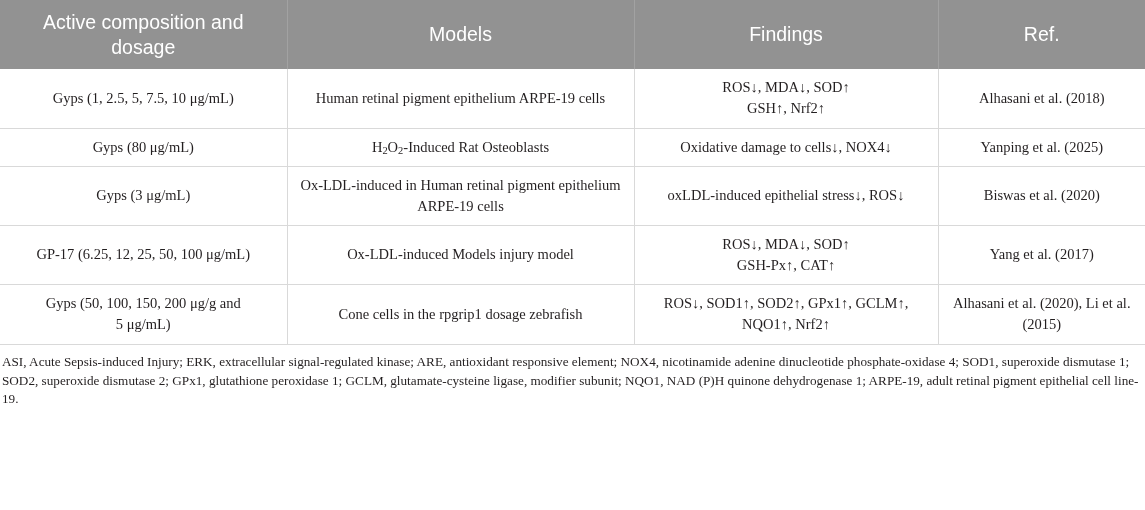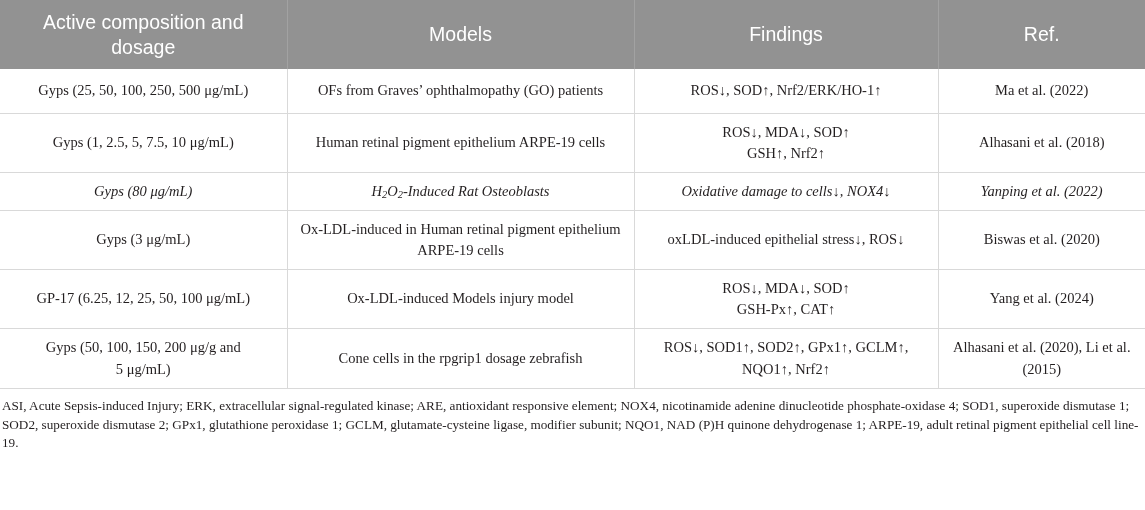--- a/index.html
+++ b/index.html
@@ -54,21 +54,21 @@
     border-bottom: 1px solid #d9d9d9;
     border-right: 1px solid #d9d9d9;
     box-sizing: border-box;
   }
   tbody td:last-child { border-right: none; }
   tbody tr:last-child td { border-bottom: 1px solid #d9d9d9; }
 
   tbody tr.r1 td { height: 44px; }
   tbody tr.r2 td { height: 59px; }
   tbody tr.r3 td { height: 58px; }
-  tbody tr.r4 td { height: 35px; font-style: italic; }
+  tbody tr.r4 td { height: 35px; }
   tbody tr.r5 td { height: 57px; }
   tbody tr.r6 td { height: 59px; }
   tbody tr.r7 td { height: 60px; }
 
   .footnote {
     font-family: "Liberation Serif", serif;
     font-size: 13.2px;
     line-height: 1.42;
     color: #231f20;
     padding: 8px 2px 0 2px;
@@ -91,63 +91,57 @@
     <thead>
       <tr>
         <th>Active composition and dosage</th>
         <th>Models</th>
         <th>Findings</th>
         <th>Ref.</th>
       </tr>
     </thead>
     <tbody>
 
-      <tr class="r1">
-        <td>Gyps (25, 50, 100, 250, 500 μg/mL)</td>
-        <td>OFs from Graves’ ophthalmopathy (GO) patients</td>
-        <td>ROS↓, SOD↑, Nrf2/ERK/HO-1↑</td>
-        <td>Ma et al. (2022)</td>
-      </tr>
 
       <tr class="r2">
         <td>Gyps (1, 2.5, 5, 7.5, 10 μg/mL)</td>
         <td>Human retinal pigment epithelium ARPE-19 cells</td>
         <td>
           <span>ROS↓, MDA↓, SOD↑</span><br>
           <span>GSH↑, Nrf2↑</span>
         </td>
         <td>Alhasani et al. (2018)</td>
       </tr>
 
 
       <tr class="r4">
         <td>Gyps (80 μg/mL)</td>
         <td><span class="nowrap"><span>H</span><sub>2</sub><span>O</span><sub>2</sub><span>-Induced Rat Osteoblasts</span></span></td>
         <td>Oxidative damage to cells↓, NOX4↓</td>
-        <td>Yanping et al. (2022)</td>
+        <td>Yanping et al. (2025)</td>
       </tr>
 
       <tr class="r5">
         <td>Gyps (3 μg/mL)</td>
         <td>
           <span>Ox-LDL-induced in Human retinal pigment epithelium</span><br>
           <span>ARPE-19 cells</span>
         </td>
         <td>oxLDL-induced epithelial stress↓, ROS↓</td>
         <td>Biswas et al. (2020)</td>
       </tr>
 
       <tr class="r6">
         <td>GP-17 (6.25, 12, 25, 50, 100 μg/mL)</td>
         <td>Ox-LDL-induced Models injury model</td>
         <td>
           <span>ROS↓, MDA↓, SOD↑</span><br>
           <span>GSH-Px↑, CAT↑</span>
         </td>
-        <td>Yang et al. (2024)</td>
+        <td>Yang et al. (2017)</td>
       </tr>
 
       <tr class="r7">
         <td>
           <span>Gyps (50, 100, 150, 200 μg/g and</span><br>
           <span>5 μg/mL)</span>
         </td>
         <td>Cone cells in the rpgrip1 dosage zebrafish</td>
         <td>
           <span>ROS↓, SOD1↑, SOD2↑, GPx1↑, GCLM↑,</span><br>

